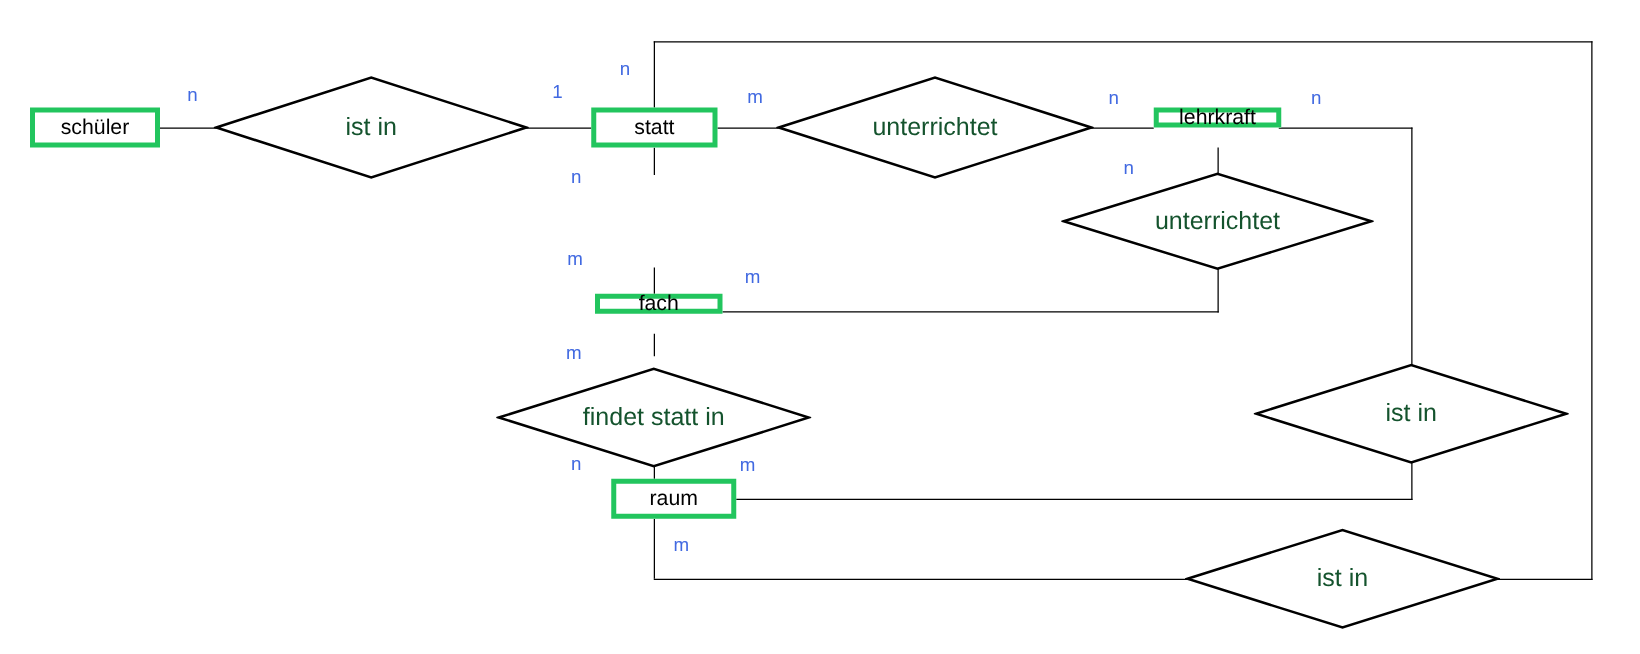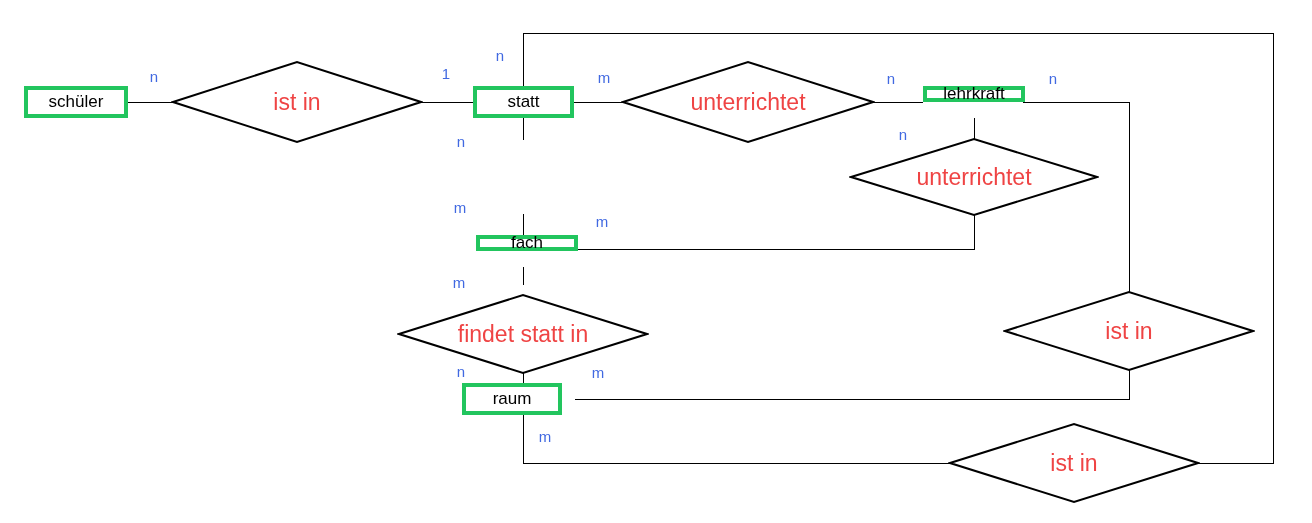--- a/index.html
+++ b/index.html
@@ -11,21 +11,21 @@
   .entity{
     position:absolute;box-sizing:border-box;border:4px solid #22c55e;background:#fff;
     display:flex;align-items:center;justify-content:center;
     font-size:17px;color:#000;z-index:3;
   }
   .rel{position:absolute;z-index:2;}
   .rel svg{position:absolute;left:0;top:0;}
   .rel .lbl{
     position:absolute;left:0;top:0;right:0;bottom:0;
     display:flex;align-items:center;justify-content:center;
-    font-size:23px;color:#ef4444;
+    font-size:20px;color:#14532d;
   }
   .card{
     position:absolute;transform:translate(-50%,-50%);
     color:var(--card-color,#4169e1);font-size:15px;line-height:1.2;
     background:#fff;padding:0 2px;z-index:4;
   }
 </style>
 </head>
 <body>
 
@@ -101,21 +101,21 @@
   </div>
   <div class="entity" style="left:473px;top:86px;width:101px;height:32px">
     <span>statt</span>
   </div>
   <div class="entity" style="left:923px;top:86px;width:102px;height:16px">
     <span>lehrkraft</span>
   </div>
   <div class="entity" style="left:476px;top:235px;width:102px;height:16px">
     <span>fach</span>
   </div>
-  <div class="entity" style="left:462px;top:383px;width:100px;height:32px">
+  <div class="entity" style="left:489px;top:383px;width:100px;height:32px">
     <span>raum</span>
   </div>
 
   <span class="card" style="left:154px;top:77px">n</span>
   <span class="card" style="left:446px;top:74px">1</span>
   <span class="card" style="left:500px;top:56px">n</span>
   <span class="card" style="left:604px;top:78px">m</span>
   <span class="card" style="left:891px;top:79px">n</span>
   <span class="card" style="left:1053px;top:79px">n</span>
   <span class="card" style="left:461px;top:142px">n</span>

